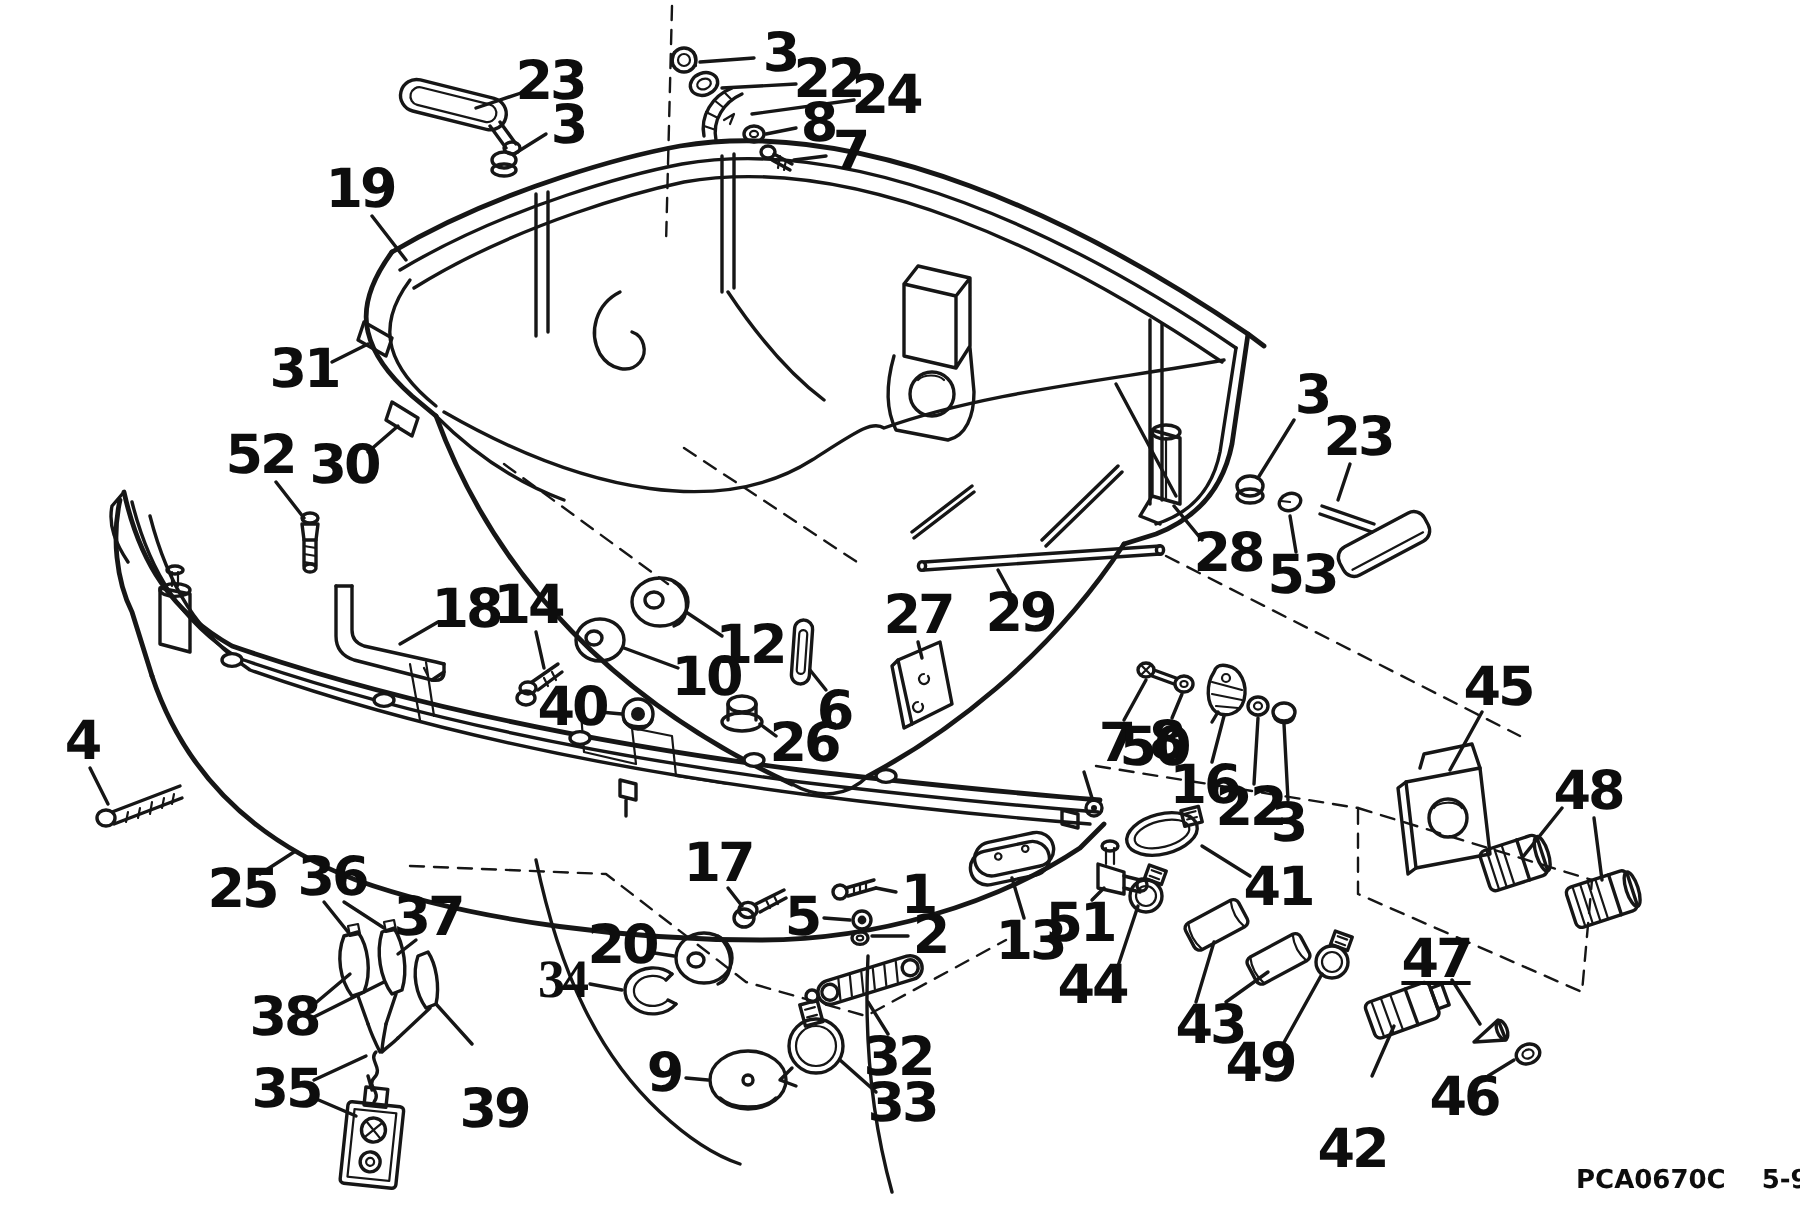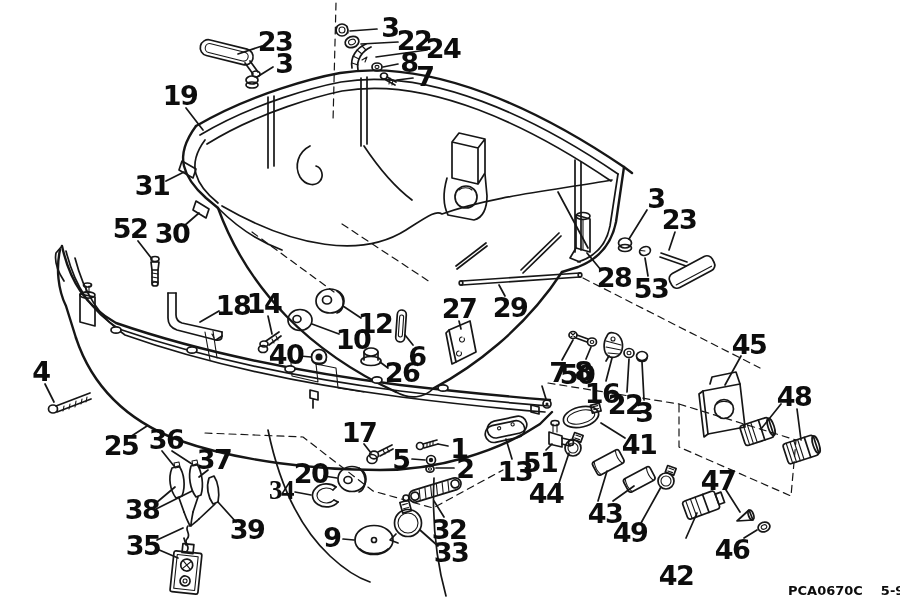--- a/index.html
+++ b/index.html
@@ -504,37 +504,37 @@
       <div class="callout" style="left: 602px; top: 393px; text-align: right;">16</div>
       <div class="callout" style="left: 625px; top: 404px;">22</div>
       <div class="callout" style="left: 644px; top: 412px;">3</div>
       <div class="callout" style="left: 539px; top: 374px; margin-left: 38px;">50</div>
       <div class="callout" style="left: 639px; top: 444px;">41</div>
       <div class="callout" style="left: 540px; top: 462px;">51</div>
       <div class="callout" style="left: 546px; top: 493px;">44</div>
       <div class="callout" style="left: 605px; top: 513px;">43</div>
       <div class="callout" style="left: 630px; top: 532px;">49</div>
       <div class="callout" style="left: 676px; top: 547px; margin-top: 28px;">42</div>
-      <div class="callout" style="left: 718px; top: 480px;">47</div>
+      <div class="callout" style="left: 718px; top: 480px; text-decoration: underline;">47</div>
       <div class="callout" style="left: 732px; top: 549px;">46</div>
       <div class="callout" style="left: 515px; top: 471px;">13</div>
       <div class="callout" style="left: 359px; top: 432px;">17</div>
       <div class="callout" style="left: 459px; top: 448px;">1</div>
       <div class="callout" style="left: 401px; top: 459px;">5</div>
       <div class="callout" style="left: 465px; top: 468px;">2</div>
       <div class="callout" style="left: 311px; top: 473px;">20</div>
       <div class="callout" style="left: 281px; top: 490px; font-family: Liberation Serif, serif;">34</div>
       <div class="callout" style="left: 332px; top: 537px;">9</div>
       <div class="callout" style="left: 449px; top: 529px;">32</div>
       <div class="callout" style="left: 451px; top: 552px;">33</div>
       <div class="callout" style="left: 121px; top: 445px;">25</div>
       <div class="callout" style="left: 166px; top: 439px;">36</div>
       <div class="callout" style="left: 214px; top: 459px;">37</div>
       <div class="callout" style="left: 142px; top: 509px;">38</div>
-      <div class="callout" style="left: 247px; top: 529px;">39</div>
+      <div class="callout" style="left: 247px; top: 555px;">39</div>
       <div class="callout" style="left: 143px; top: 545px;">35</div>
     </div>
 
 <div class="footer">
   <span class="code">PCA0670C</span><span class="page">5-9</span>
 </div>
 
 </div>
 
 </body></html>

